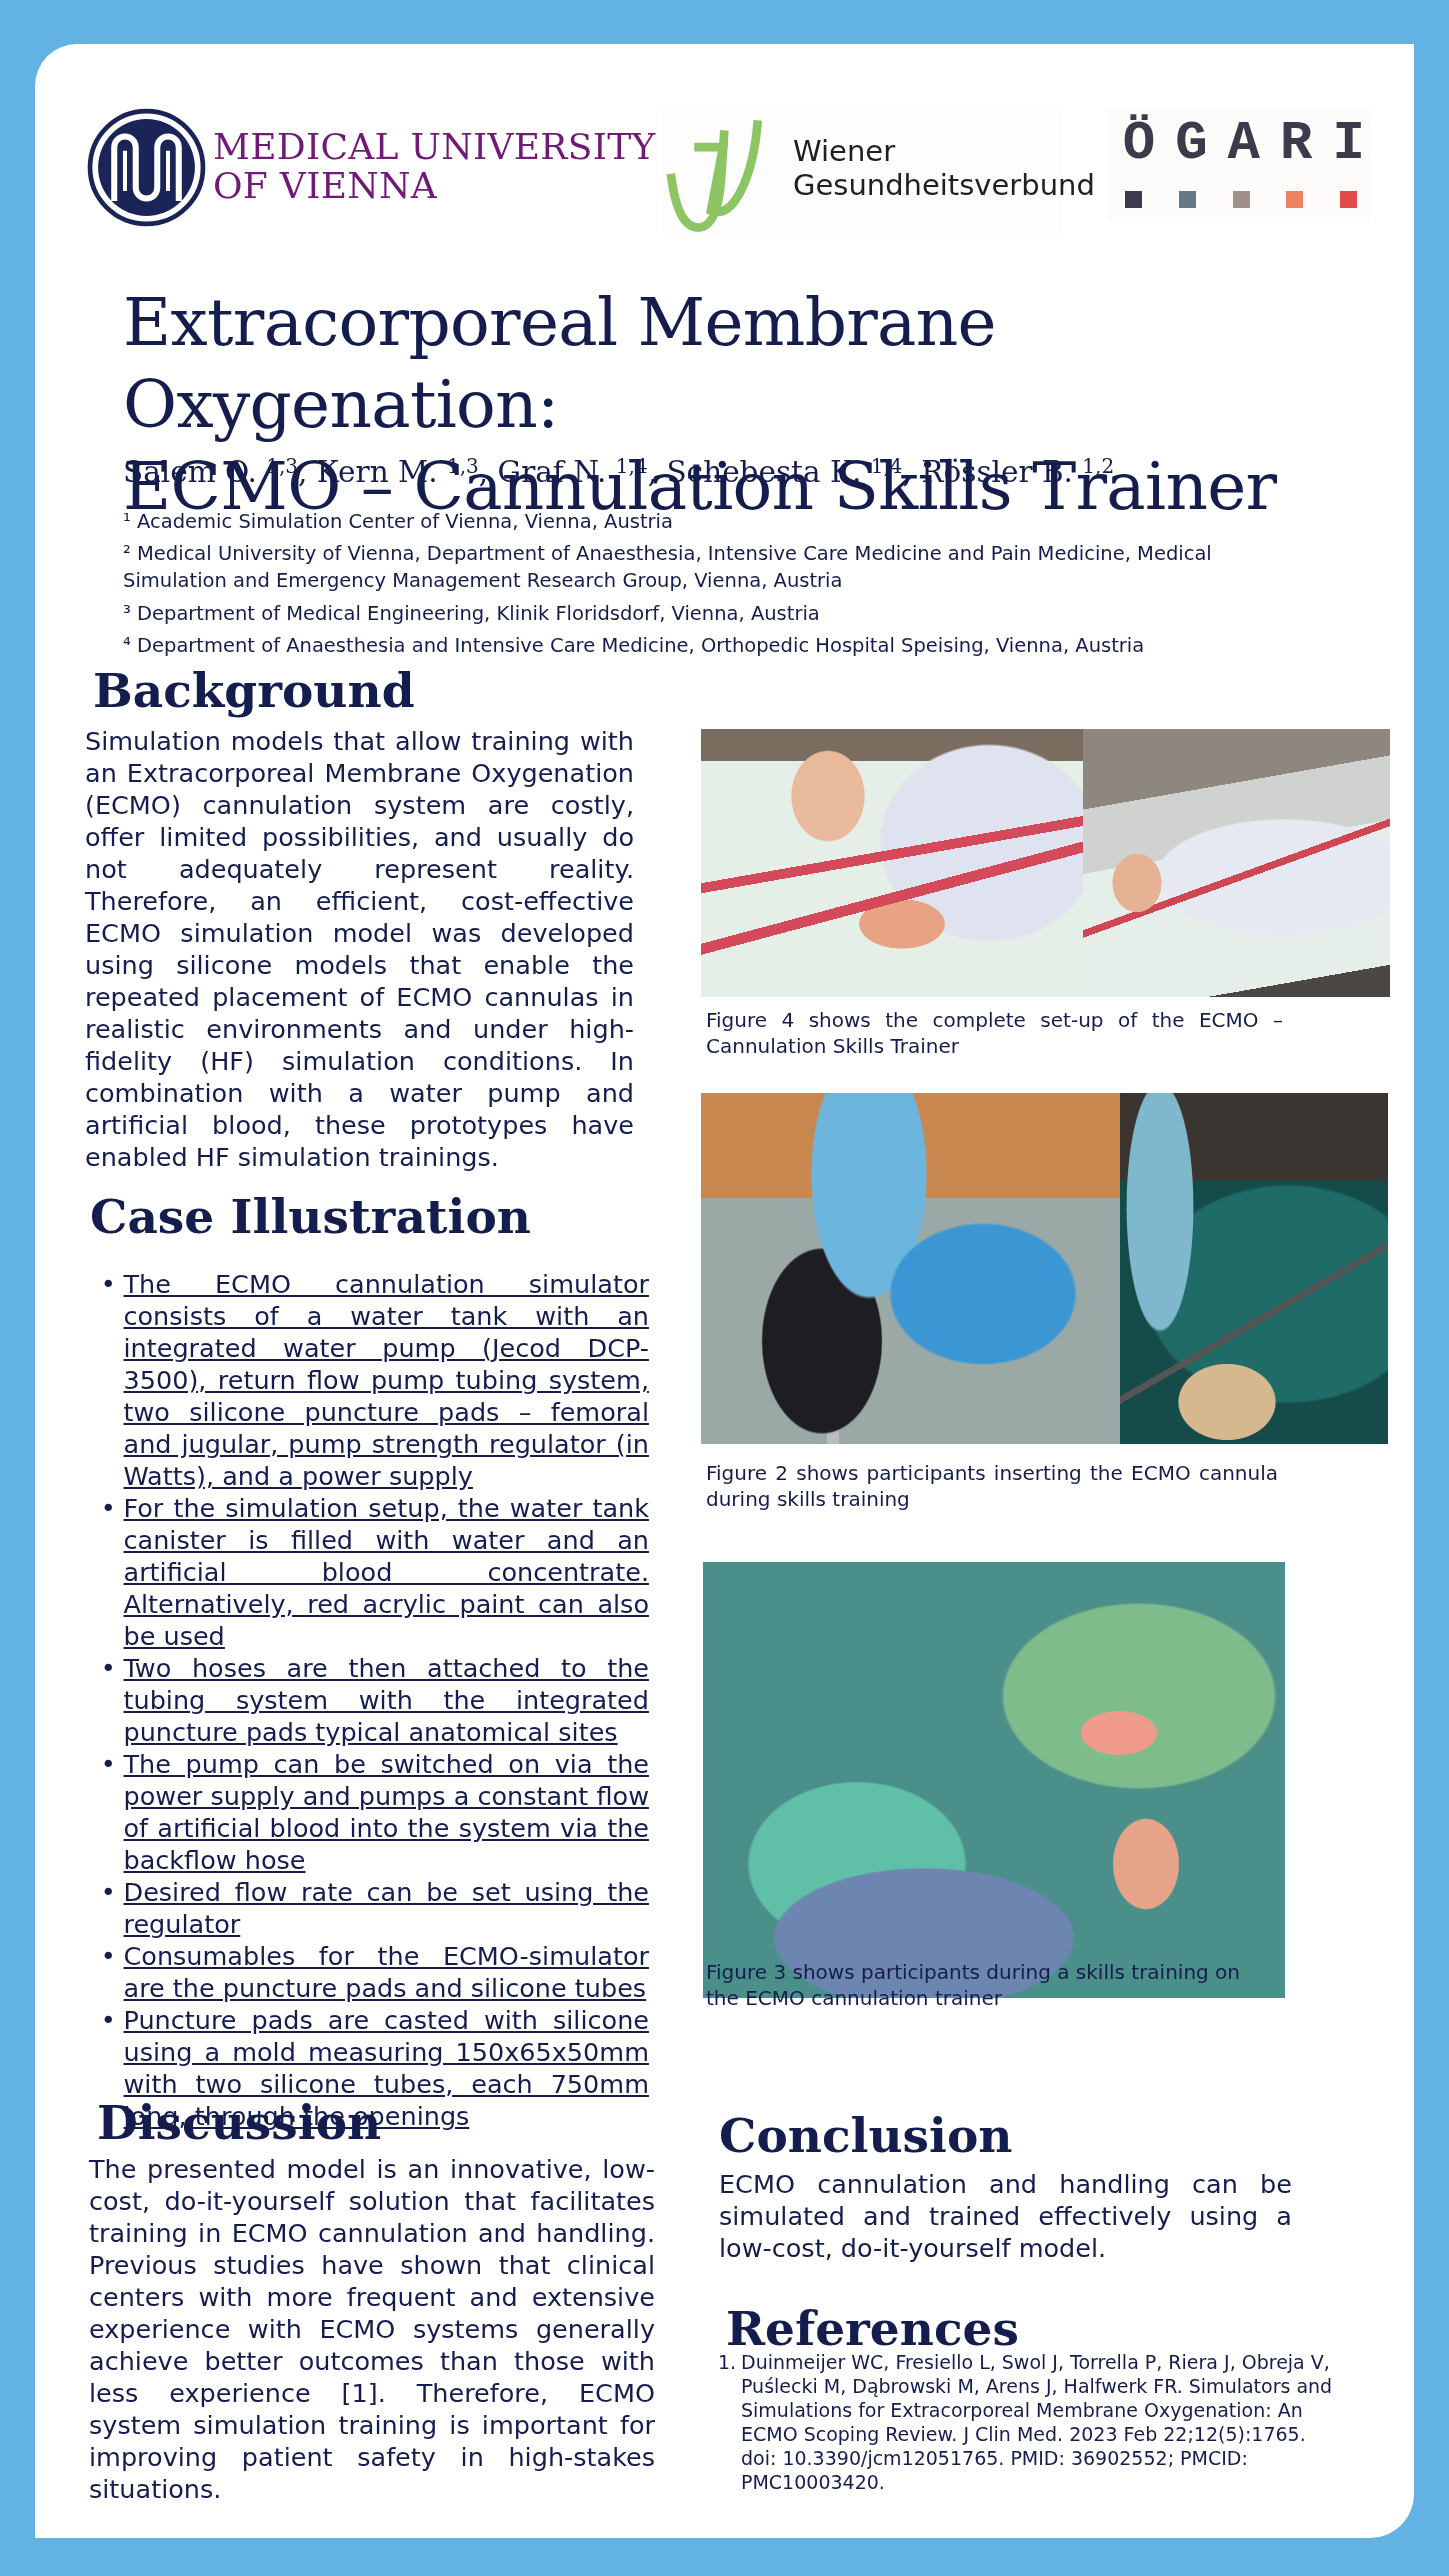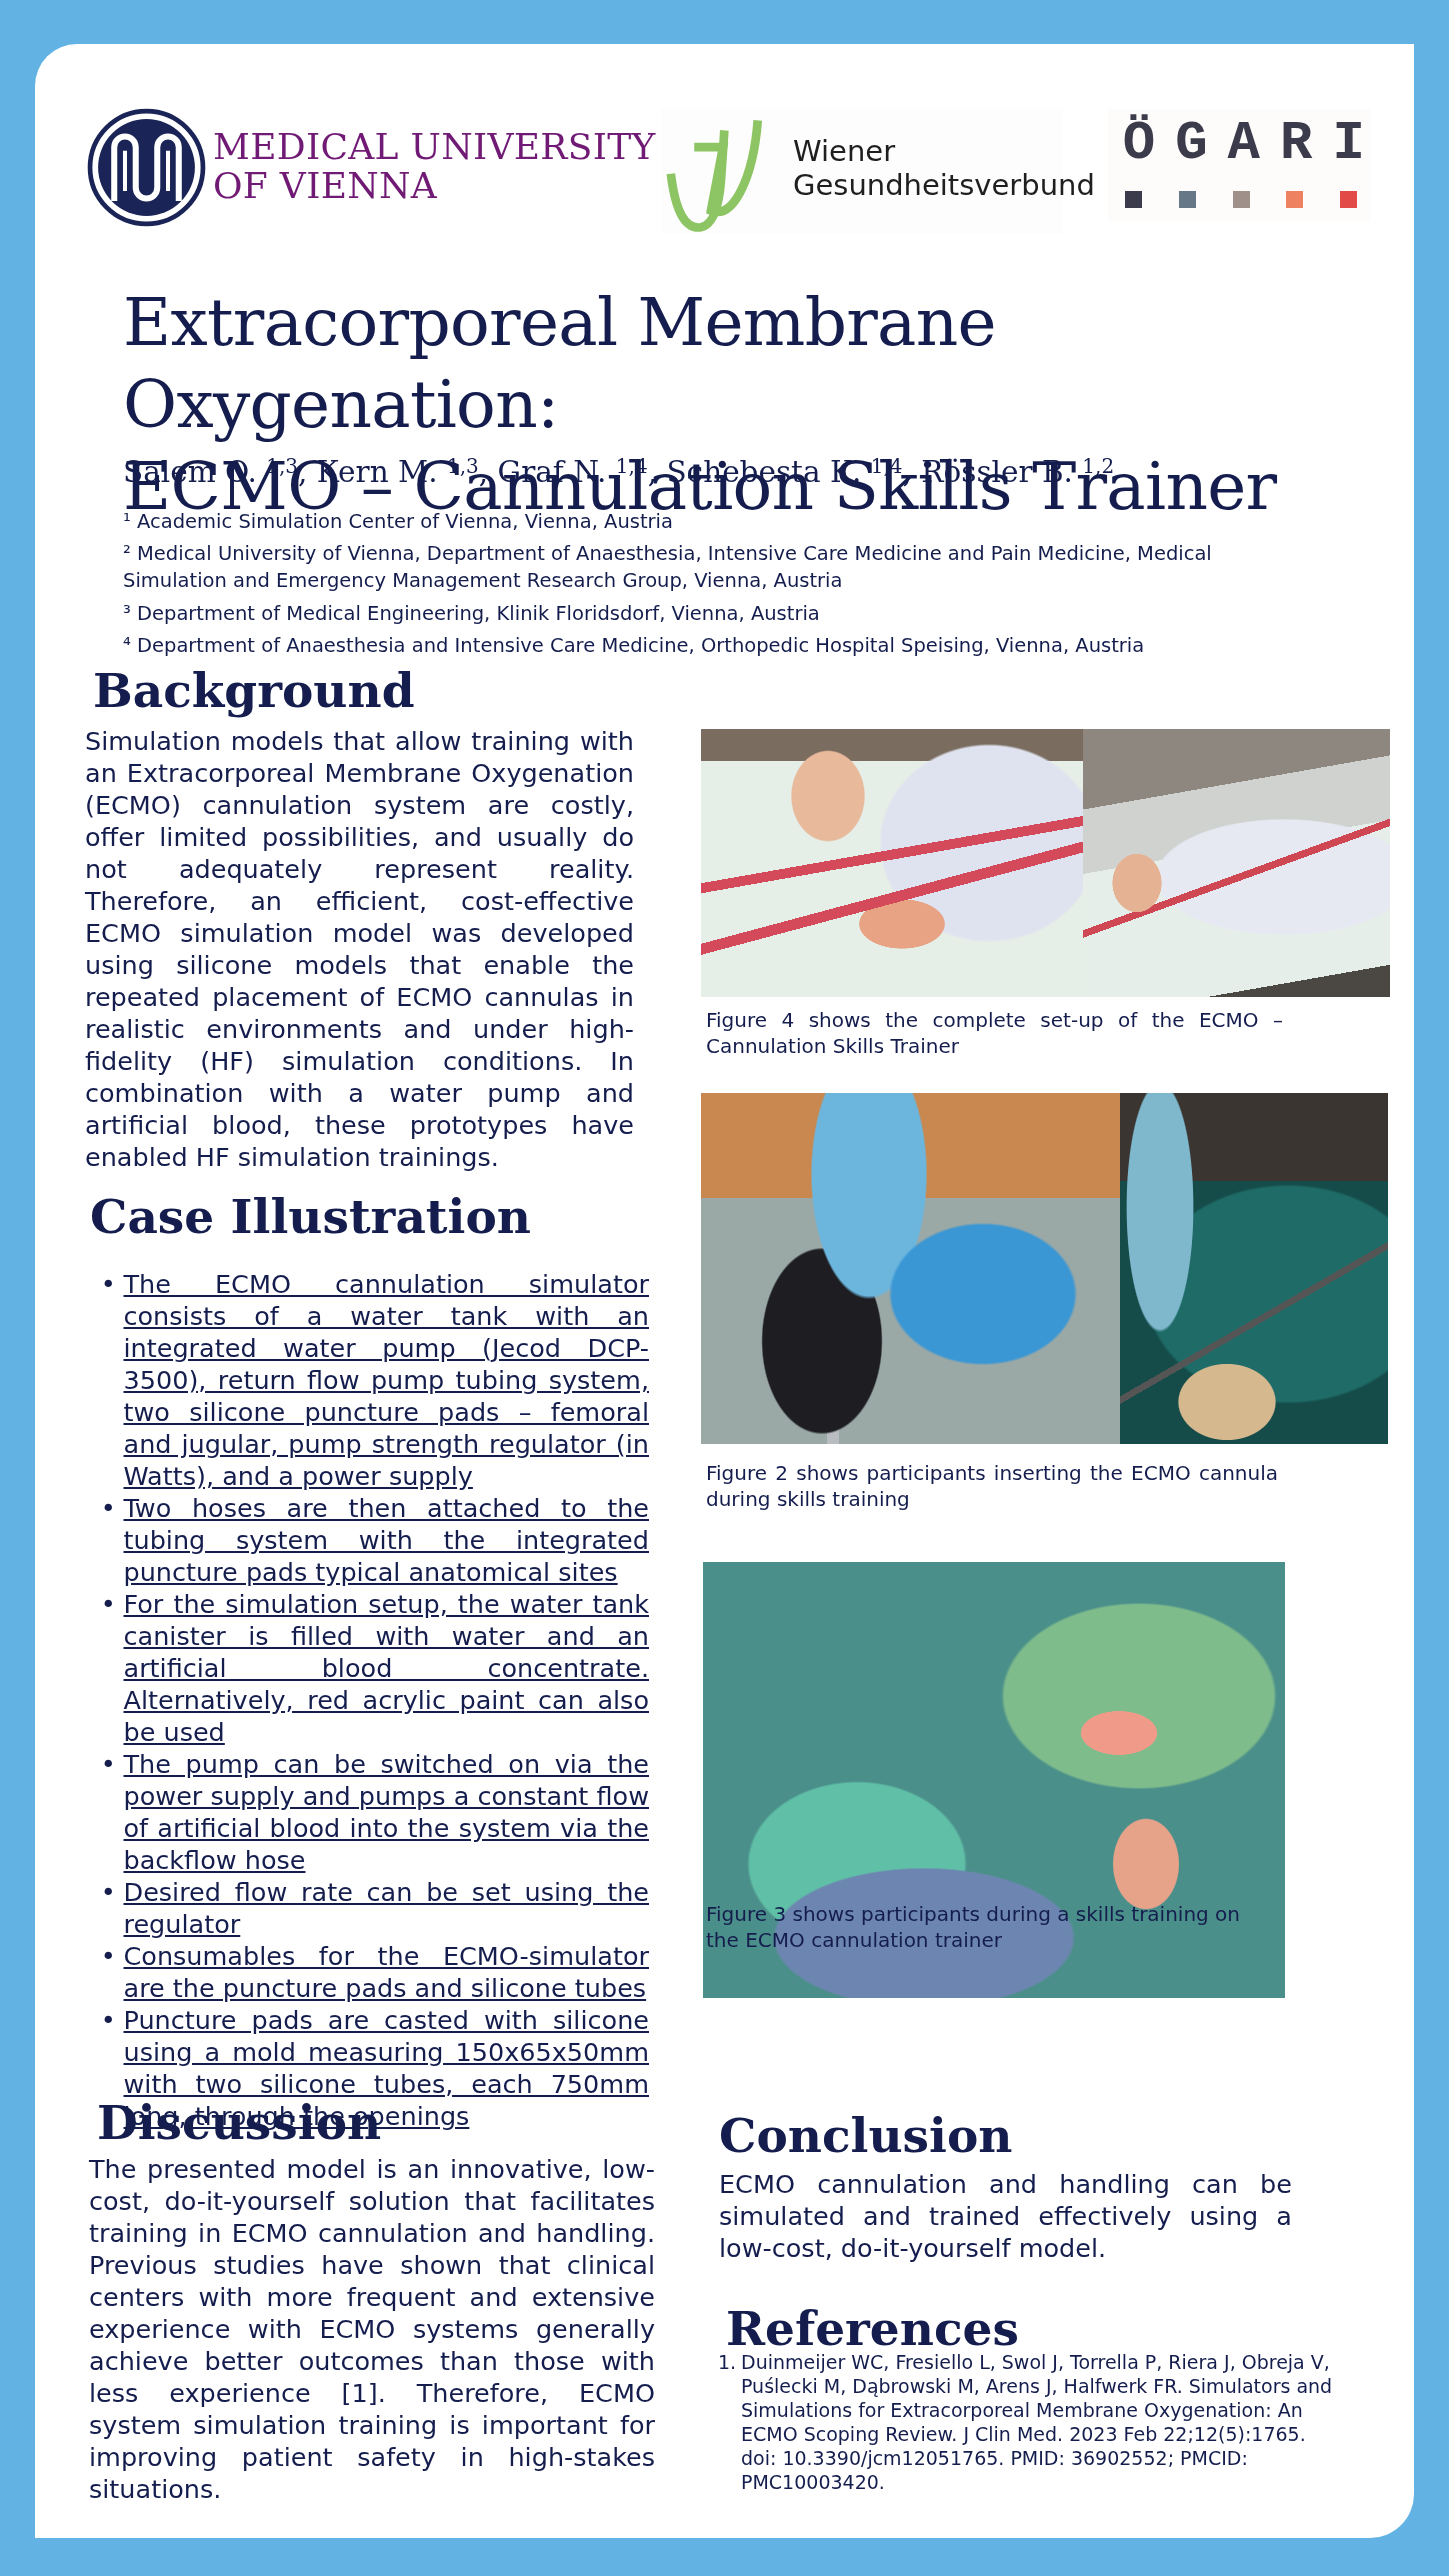--- a/index.html
+++ b/index.html
@@ -99,21 +99,21 @@
   .fig2-caption { left: 706px; top: 1461px; width: 572px; }
 
   .fig3 { left: 703px; top: 1562px; width: 582px; height: 436px;
     background:
       radial-gradient(ellipse 54px 74px at 443px 302px, #e6a38a 0 60%, transparent 62%),
       radial-gradient(ellipse 47px 27px at 416px 171px, #f09b89 0 80%, transparent 82%),
       radial-gradient(ellipse 174px 81px at 221px 376px, #6d86b1 0 85%, transparent 87%),
       radial-gradient(ellipse 134px 101px at 154px 302px, #5fc0a7 0 80%, transparent 82%),
       radial-gradient(ellipse 168px 114px at 436px 134px, #7fbc8c 0 80%, transparent 82%),
       linear-gradient(180deg, #4b8f8a 0 100%); }
-  .fig3-caption { left: 706px; top: 1902px; width: 572px; text-align: left; }
+  .fig3-caption { left: 706px; top: 1960px; width: 572px; text-align: left; }
 </style>
 </head>
 <body>
 
 <div class="panel"></div>
 
 <svg class="abs muv-logo" viewBox="0 0 180 180">
   <circle cx="90" cy="90" r="84" fill="none" stroke="#1a2456" stroke-width="7"></circle>
   <circle cx="90" cy="90" r="72" fill="#1a2456"></circle>
   <path d="M42 140 V60 a16 16 0 0 1 32 0 V120 a16 16 0 0 0 32 0 V60 a16 16 0 0 1 32 0 V140" fill="none" stroke="#ffffff" stroke-width="9"></path>
@@ -163,22 +163,22 @@
   <p>³ Department of Medical Engineering, Klinik Floridsdorf, Vienna, Austria</p>
   <p>⁴ Department of Anaesthesia and Intensive Care Medicine, Orthopedic Hospital Speising, Vienna, Austria</p>
 </div>
 
 <h2 class="abs h2 bg-heading">Background</h2>
 <div class="abs body-text bg-text">Simulation models that allow training with an Extracorporeal Membrane Oxygenation (ECMO) cannulation system are costly, offer limited possibilities, and usually do not adequately represent reality. Therefore, an efficient, cost-effective ECMO simulation model was developed using silicone models that enable the repeated placement of ECMO cannulas in realistic environments and under high-fidelity (HF) simulation conditions. In combination with a water pump and artificial blood, these prototypes have enabled HF simulation trainings.</div>
 
 <h2 class="abs h2 case-heading">Case Illustration</h2>
 <ul class="abs body-text case-list">
   <li>The ECMO cannulation simulator consists of a water tank with an integrated water pump (Jecod DCP-3500), return flow pump tubing system, two silicone puncture pads – femoral and jugular, pump strength regulator (in Watts), and a power supply</li>
+  <li>For the simulation setup, the water tank canister is filled with water and an artificial blood concentrate. Alternatively, red acrylic paint can also be used</li>
   <li>Two hoses are then attached to the tubing system with the integrated puncture pads typical anatomical sites</li>
-  <li>For the simulation setup, the water tank canister is filled with water and an artificial blood concentrate. Alternatively, red acrylic paint can also be used</li>
   <li>The pump can be switched on via the power supply and pumps a constant flow of artificial blood into the system via the backflow hose</li>
   <li>Desired flow rate can be set using the regulator</li>
   <li>Consumables for the ECMO-simulator are the puncture pads and silicone tubes</li>
   <li>Puncture pads are casted with silicone using a mold measuring 150x65x50mm with two silicone tubes, each 750mm long, through the openings</li>
 </ul>
 
 <h2 class="abs h2 disc-heading">Discussion</h2>
 <div class="abs body-text disc-text">The presented model is an innovative, low-cost, do-it-yourself solution that facilitates training in ECMO cannulation and handling. Previous studies have shown that clinical centers with more frequent and extensive experience with ECMO systems generally achieve better outcomes than those with less experience [1]. Therefore, ECMO system simulation training is important for improving patient safety in high-stakes situations.</div>
 
 <div class="photo fig1a" title="Manikin on bed with red tubing and silicone puncture pad"></div>

